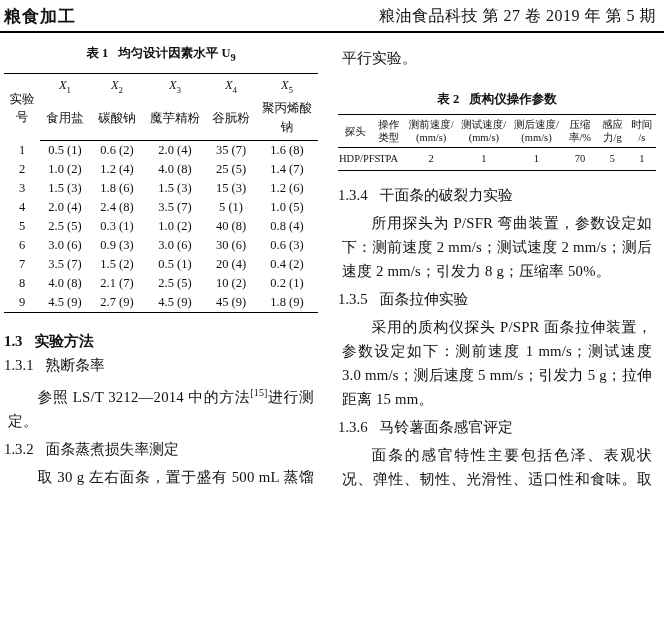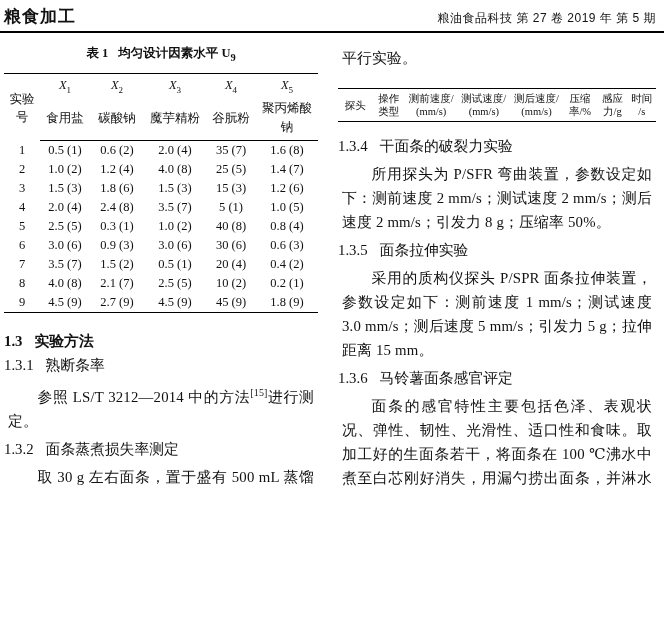--- a/index.html
+++ b/index.html
@@ -15,22 +15,22 @@
   .runhead{
     display:flex;justify-content:space-between;align-items:flex-end;
     padding:5px 8px 3px 4px;
     border-bottom:2px solid #000;
   }
   .runhead .left{
     font-family:"Liberation Sans","DejaVu Sans",sans-serif;
     font-weight:bold;font-size:17px;letter-spacing:1px;
   }
   .runhead .right{
-    font-family:Liberation Sans, sans-serif;
-    font-size:12px;letter-spacing:0.5px;padding-bottom:1px;margin-left:8px;
+    font-family:Liberation Serif, serif;
+    font-size:16px;letter-spacing:0.5px;padding-bottom:1px;margin-left:8px;
   }
   
   .cols{display:flex;padding:0 8px 0 4px;margin-top:9px;}
   .col-l{width:314px;flex:0 0 314px;}
   .col-r{width:318px;flex:0 0 318px;margin-left:20px;}
   
   .tcap{
     text-align:center;font-weight:bold;font-size:12.5px;
     line-height:18px;margin:2px 0 6px 0;
   }
@@ -217,20 +217,23 @@
       </div>
 
     </div>
 
     <div class="col-r">
 
       <p class="para noindent">平行实验。</p>
 
       <div class="gap14"></div>
 
+      <div class="tcap">
+        <span class="cl">表 2</span><span>质构仪操作参数</span>
+      </div>
 
       <table class="sci t2">
         <colgroup>
           <col style="width:34px">
             <col style="width:32px">
             <col style="width:52px">
             <col style="width:52px">
           <col style="width:52px">
             <col style="width:34px">
             <col style="width:30px">
@@ -240,20 +243,30 @@
             <tr class="thr">
           <td>探头</td>
           <td>操作类型</td>
           <td>测前速度/ (mm/s)</td>
           <td>测试速度/ (mm/s)</td>
           <td>测后速度/ (mm/s)</td>
           <td>压缩率/%</td>
           <td>感应力/g</td>
           <td>时间 /s</td>
         </tr>
+        <tr class="dr">
+          <td>HDP/PFS</td>
+          <td>TPA</td>
+          <td>2</td>
+          <td>1</td>
+          <td>1</td>
+          <td>70</td>
+          <td>5</td>
+          <td>1</td>
+        </tr>
       </tbody>
         </table>
 
       <div class="gap12"></div>
 
       <div class="h3">
         <span class="num">1.3.4</span><span>干面条的破裂力实验</span>
       </div>
       <p class="para">所用探头为 P/SFR 弯曲装置，参数设定如下：测前速度 2 mm/s；测试速度 2 mm/s；测后速度 2 mm/s；引发力 8 g；压缩率 50%。</p>
       <div class="h3">

